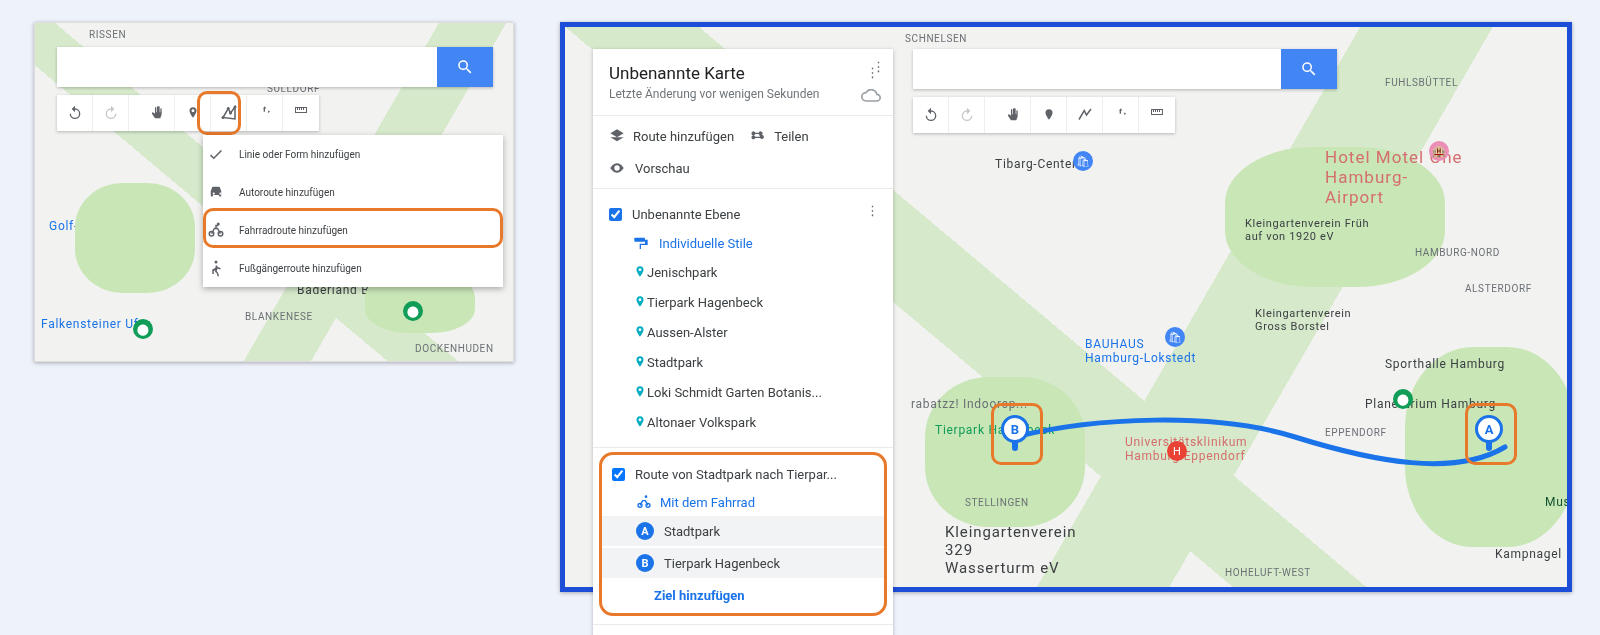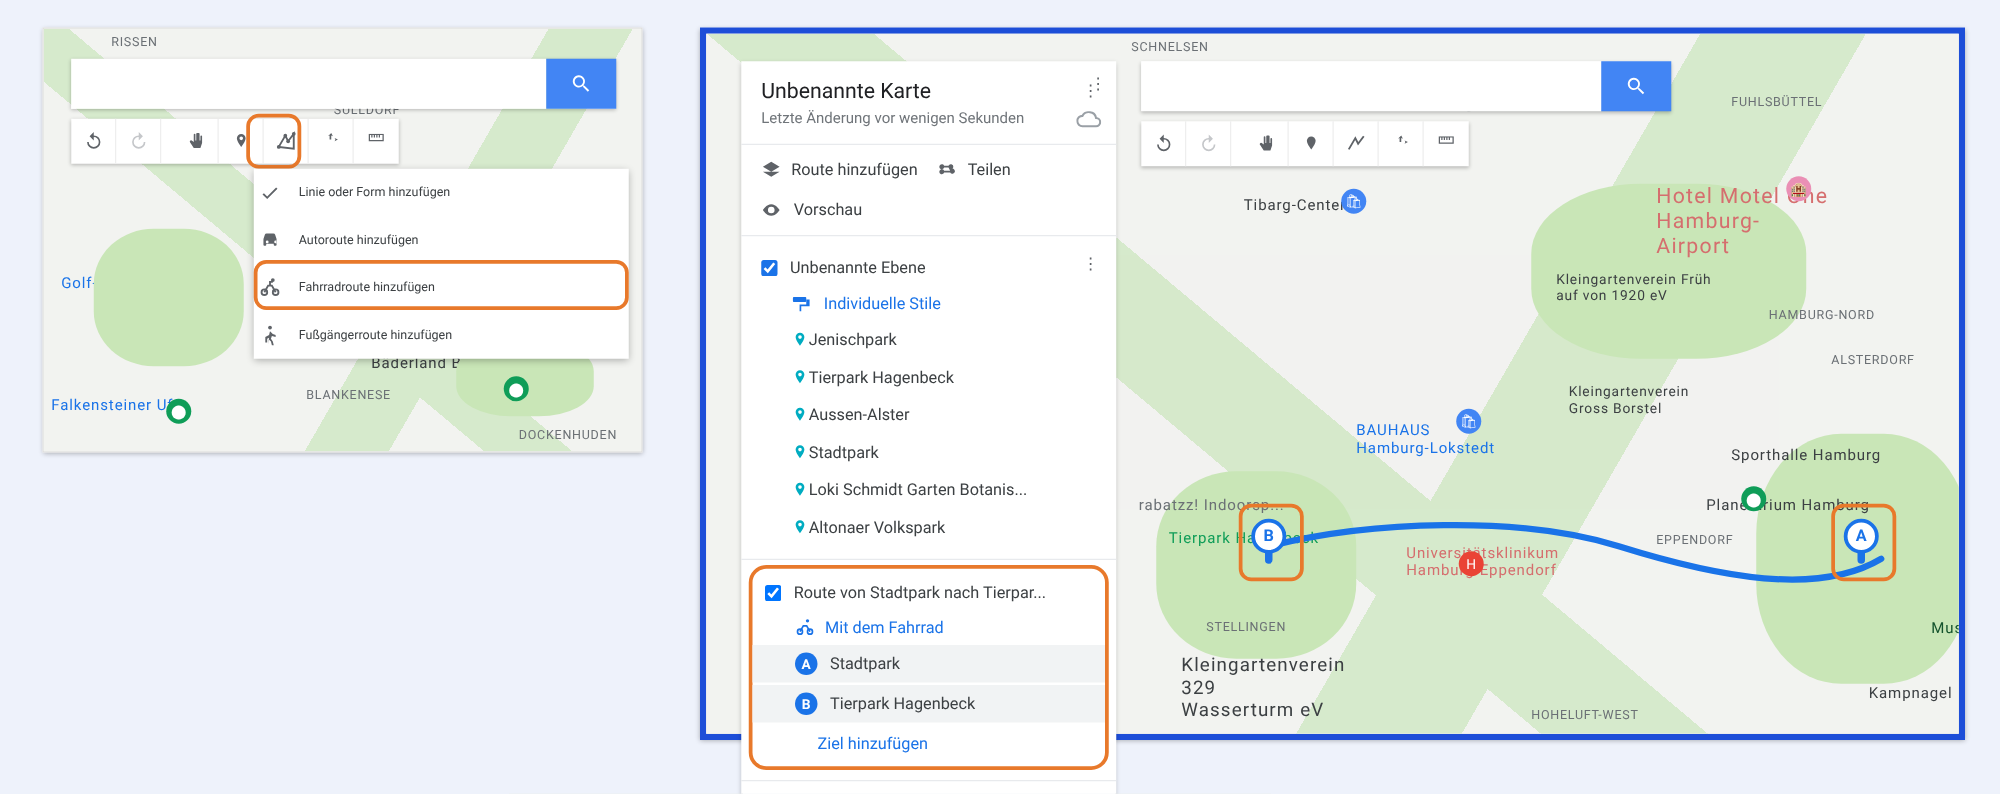--- a/index.html
+++ b/index.html
@@ -44,21 +44,21 @@
   .layer-title{display:flex;align-items:center;gap:10px;padding:8px 16px}
   .layer-title input{accent-color:#1a73e8}
   .style-row{display:flex;gap:10px;padding:6px 16px 6px 40px;color:#1a73e8;font-size:13px;cursor:pointer}
   .place{display:flex;align-items:center;padding:6px 16px 6px 40px;cursor:pointer}
   .pin{width:14px;height:18px}
   .route-block{border:3px solid #e8792b;border-radius:14px;margin:4px 6px 8px;padding:4px 0}
   .route-title{display:flex;align-items:center;gap:10px;padding:8px 10px}
   .rmode{display:flex;align-items:center;gap:8px;padding:4px 10px 4px 34px;color:#1a73e8}
   .rpoint{display:flex;align-items:center;gap:10px;padding:6px 10px 6px 34px;background:#f1f3f4;margin:2px 0}
   .rbadge{width:18px;height:18px;border-radius:50%;background:#1a73e8;color:#fff;font-size:11px;font-weight:700;display:flex;align-items:center;justify-content:center}
-  .adddest{padding:8px 10px 6px 52px;color:#1a73e8;font-weight:400;cursor:pointer}
+  .adddest{padding:8px 10px 6px 52px;color:#1a73e8;font-weight:700;cursor:pointer}
   .base{display:flex;align-items:center;gap:10px;padding:10px 16px;cursor:pointer}
   
   .r-search{left:348px;top:22px}
   .r-search .search-input{width:368px}
   .r-toolbar{left:348px;top:70px}
   .route-line{position:absolute;left:430px;top:380px;width:530px;height:90px;pointer-events:none}
   .mk{position:absolute;width:30px;height:38px}
   .mk .circ{width:28px;height:28px;border-radius:50%;background:#fff;border:3px solid #1a73e8;display:flex;align-items:center;justify-content:center;color:#1a73e8;font-weight:700;font-size:13px}
   .mk .stem{position:absolute;left:11px;top:26px;width:6px;height:10px;background:#1a73e8;border-radius:0 0 3px 3px}
   #mkB{left:436px;top:388px}

